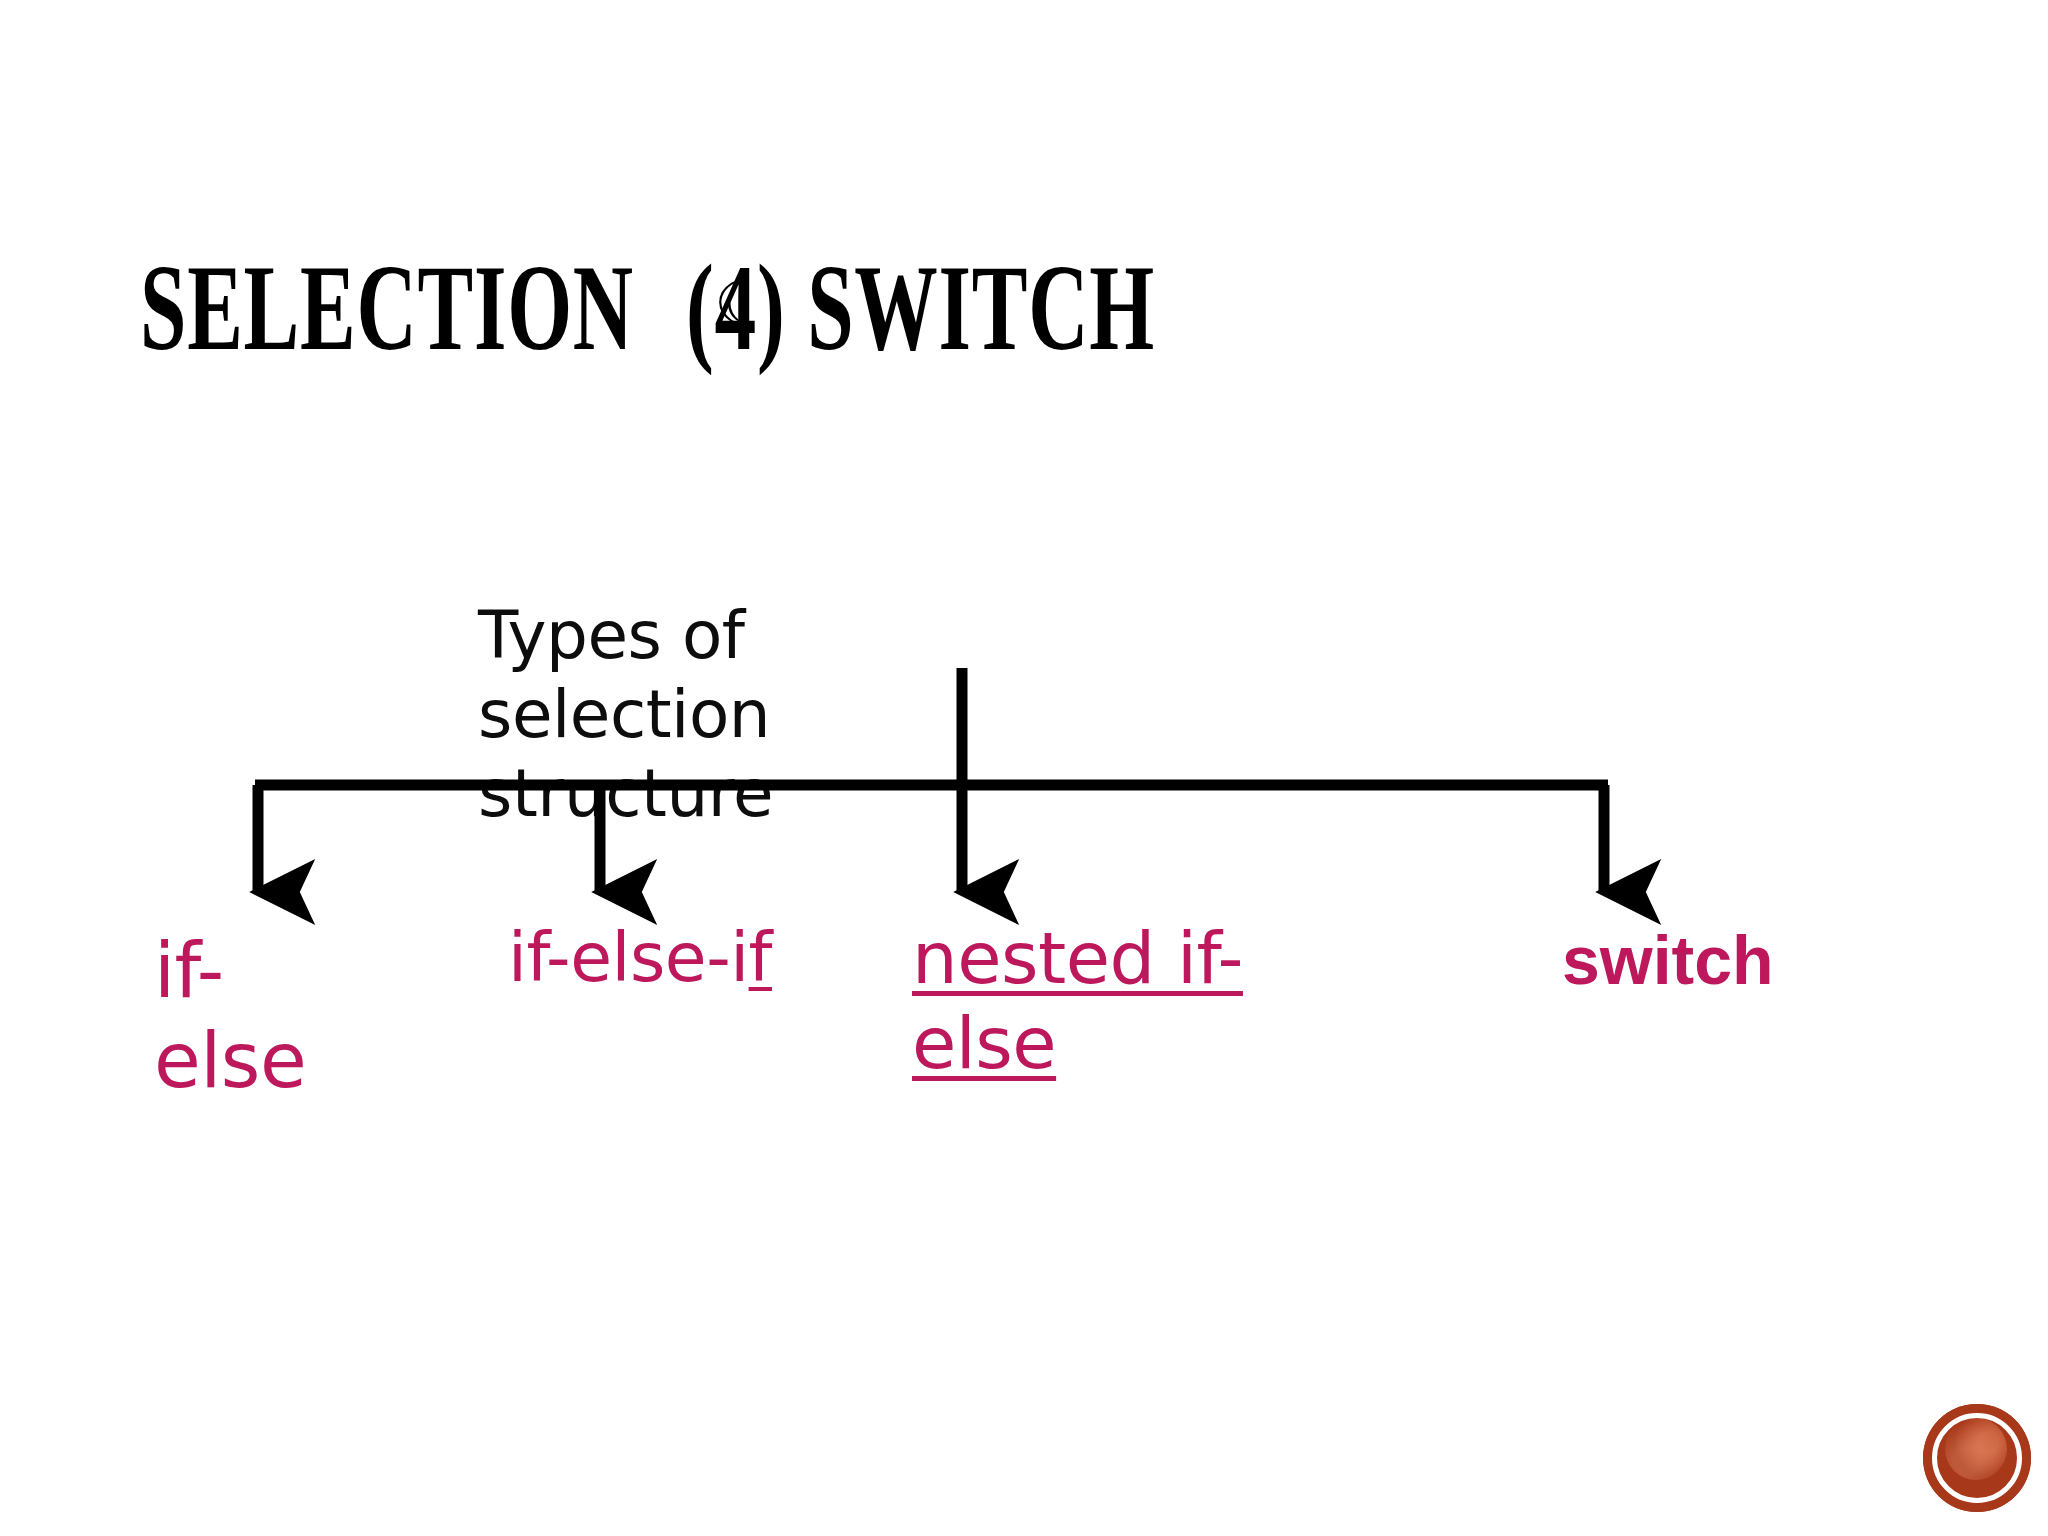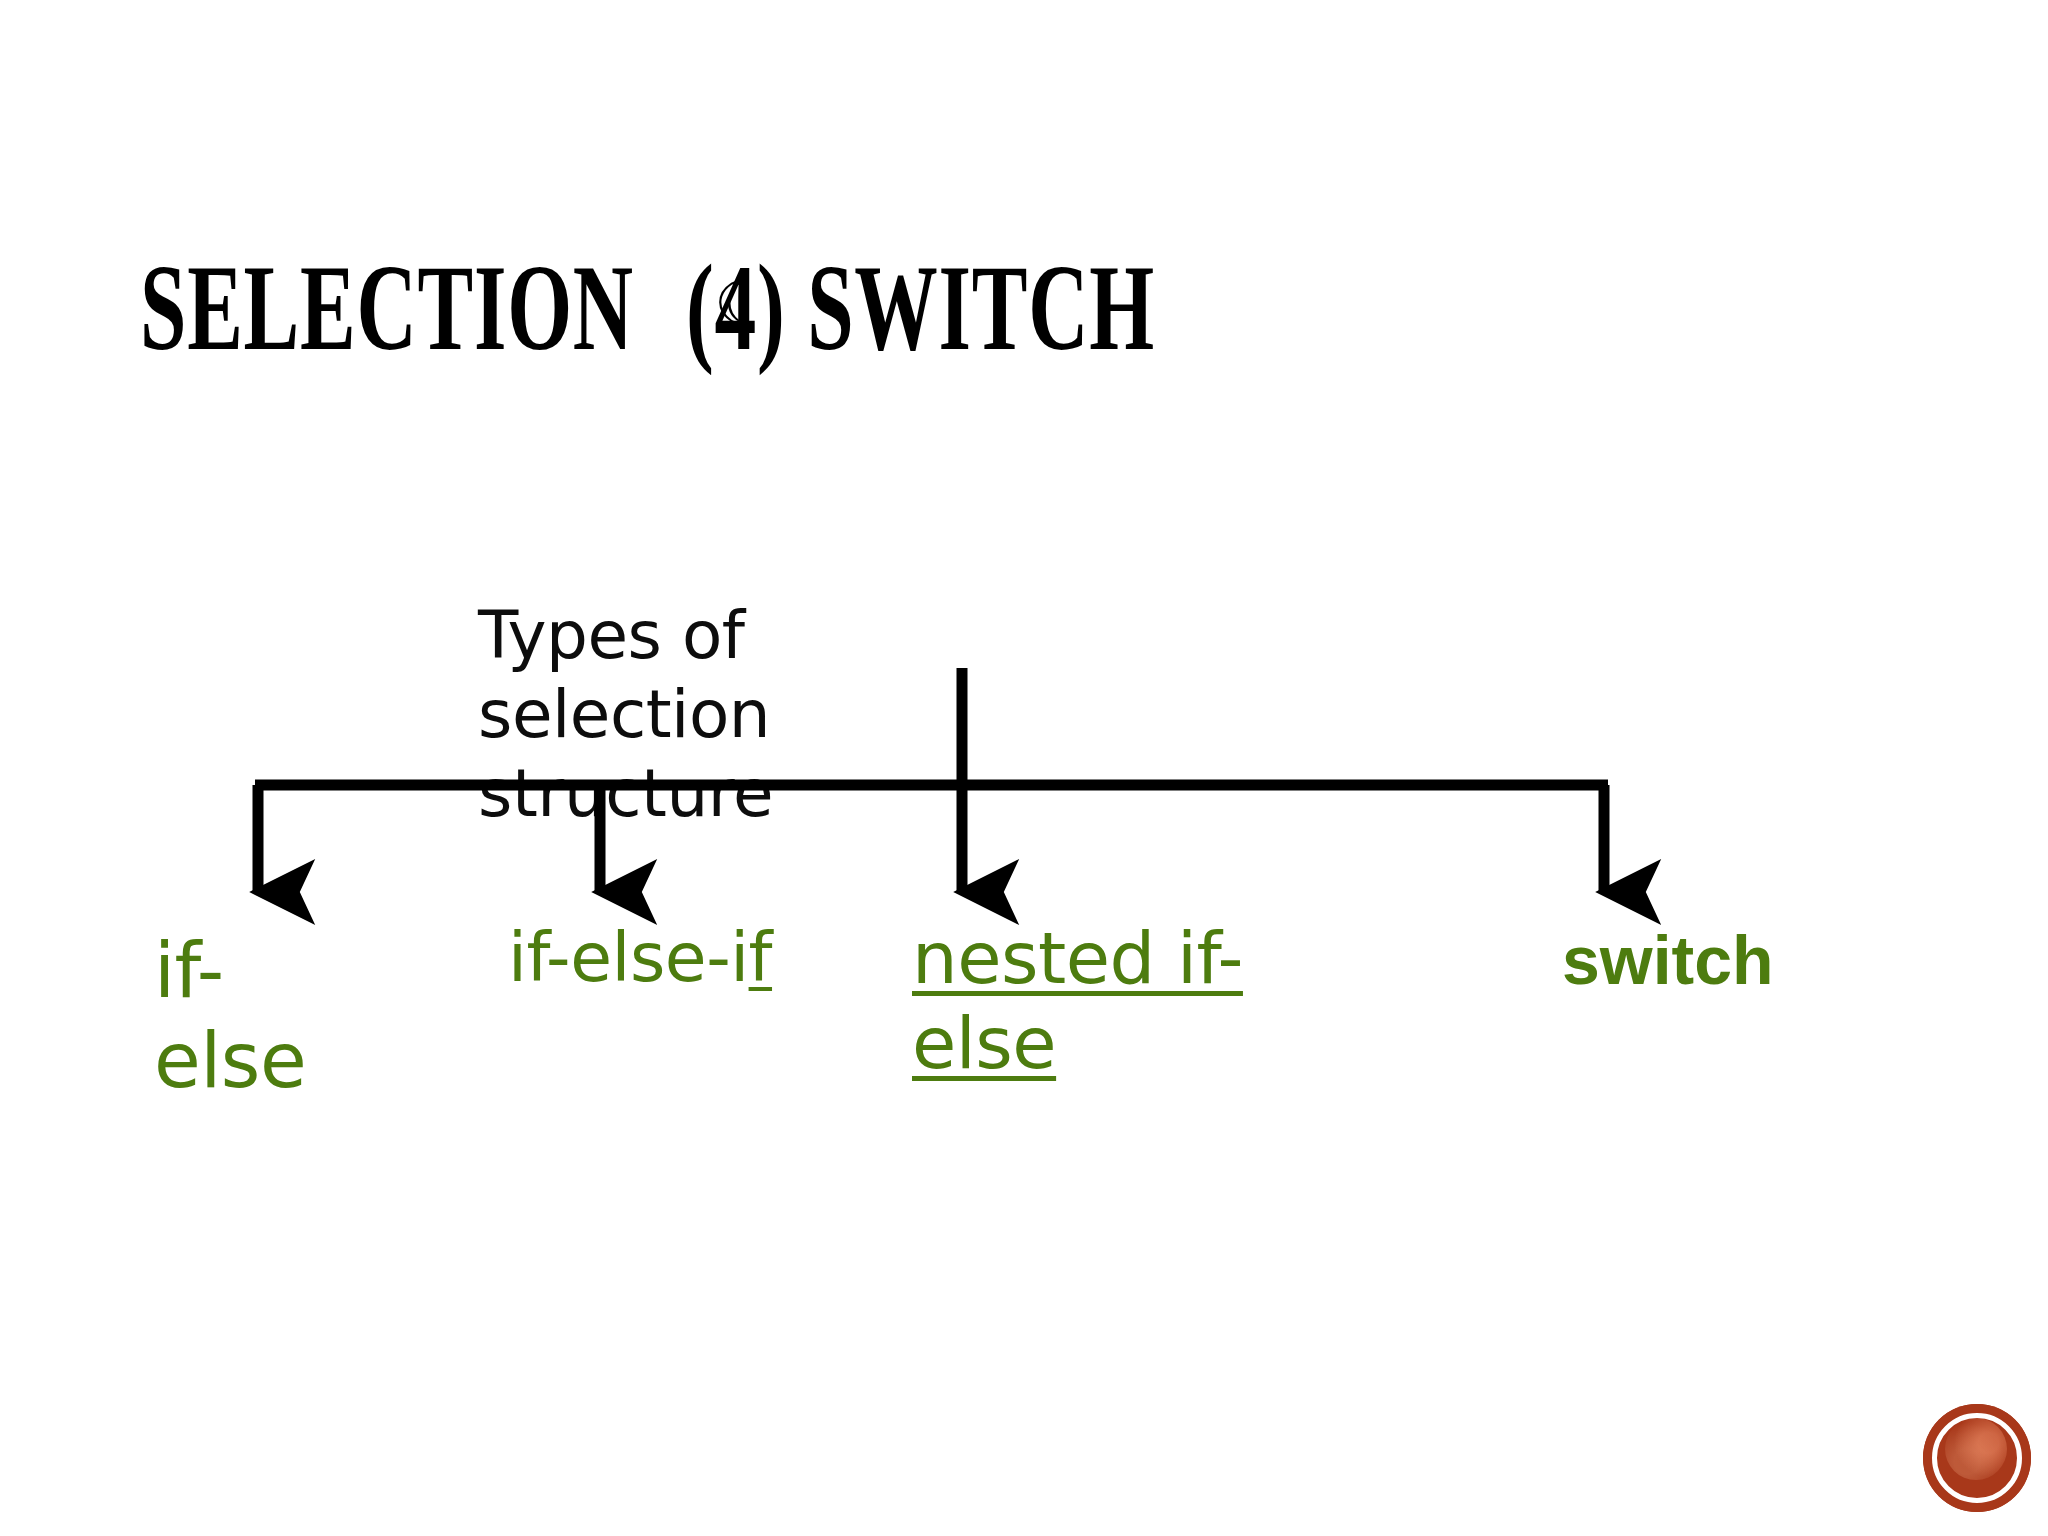--- a/index.html
+++ b/index.html
@@ -76,21 +76,21 @@
     width: 2048px;
     height: 1536px;
     pointer-events: none;
   }
 
   
   .leaf-label {
     position: absolute;
     font-family: "DejaVu Sans", "Liberation Sans", sans-serif;
     font-weight: 400;
-    color: #4d7c0f;
+    color: #be185d;
     line-height: 1.18;
     letter-spacing: -0.5px;
   }
 
   #leaf-1 {
     left: 154px;
     top: 926px;
     width: 190px;
     font-size: 76px;
   }

